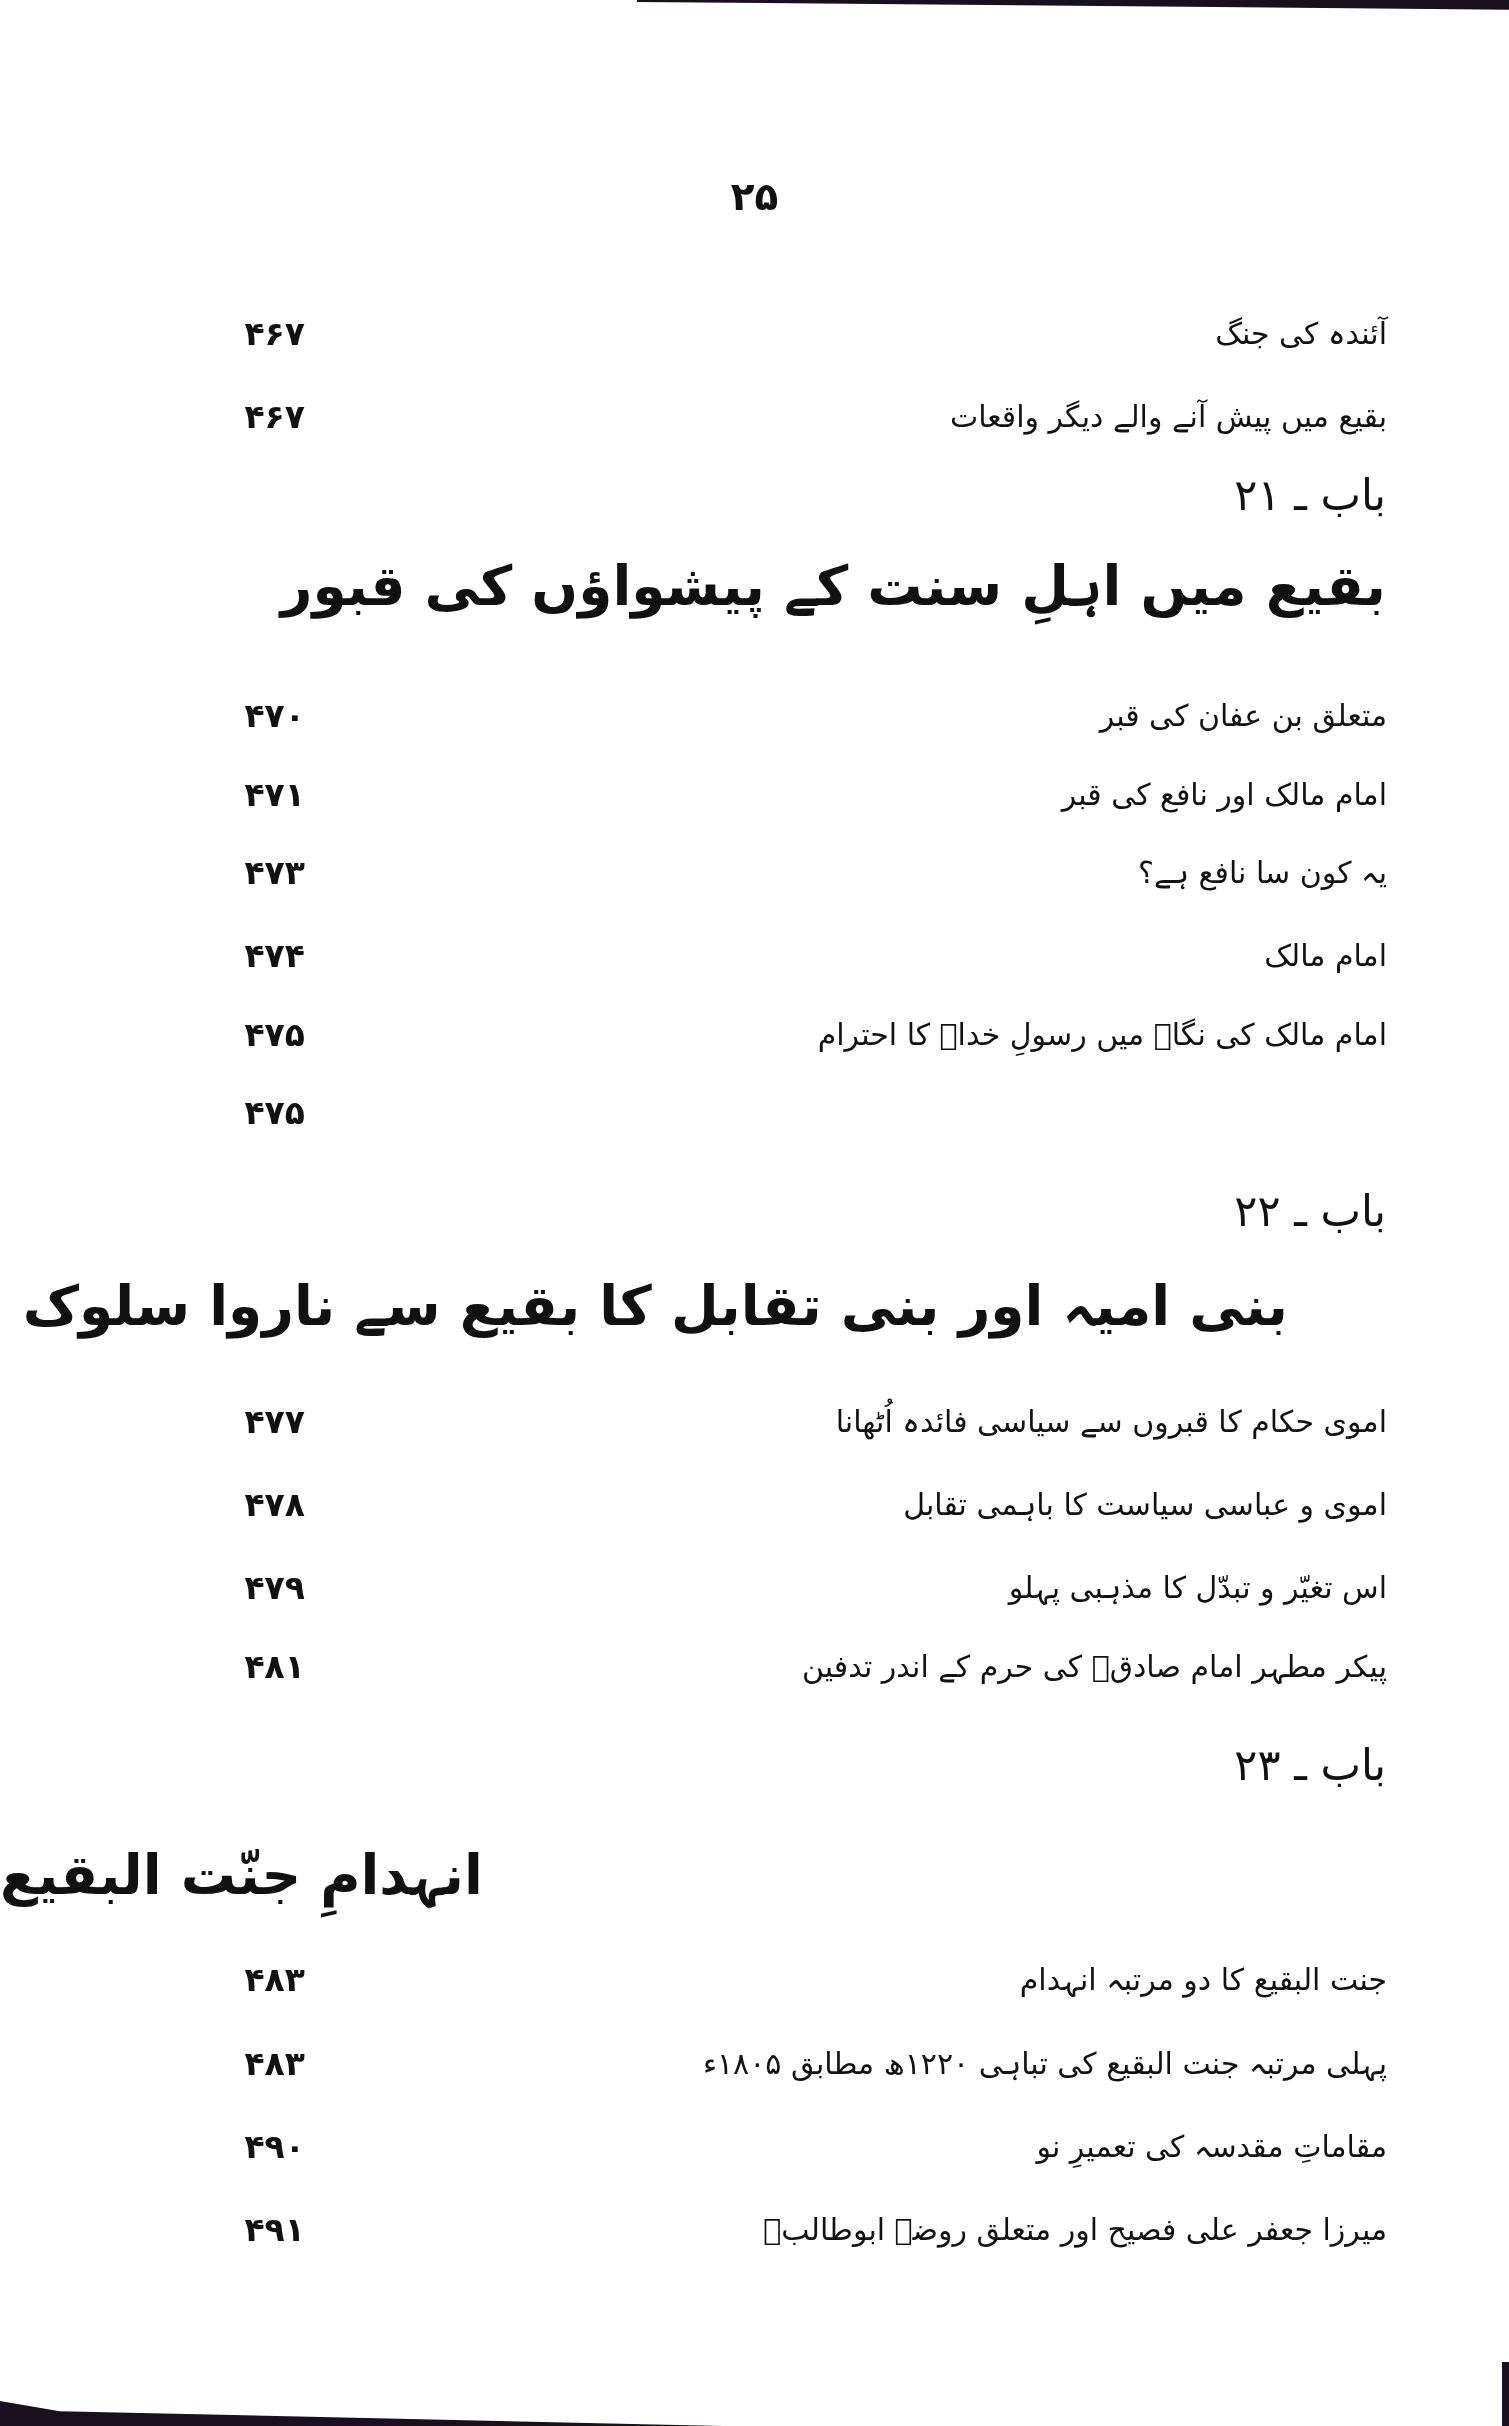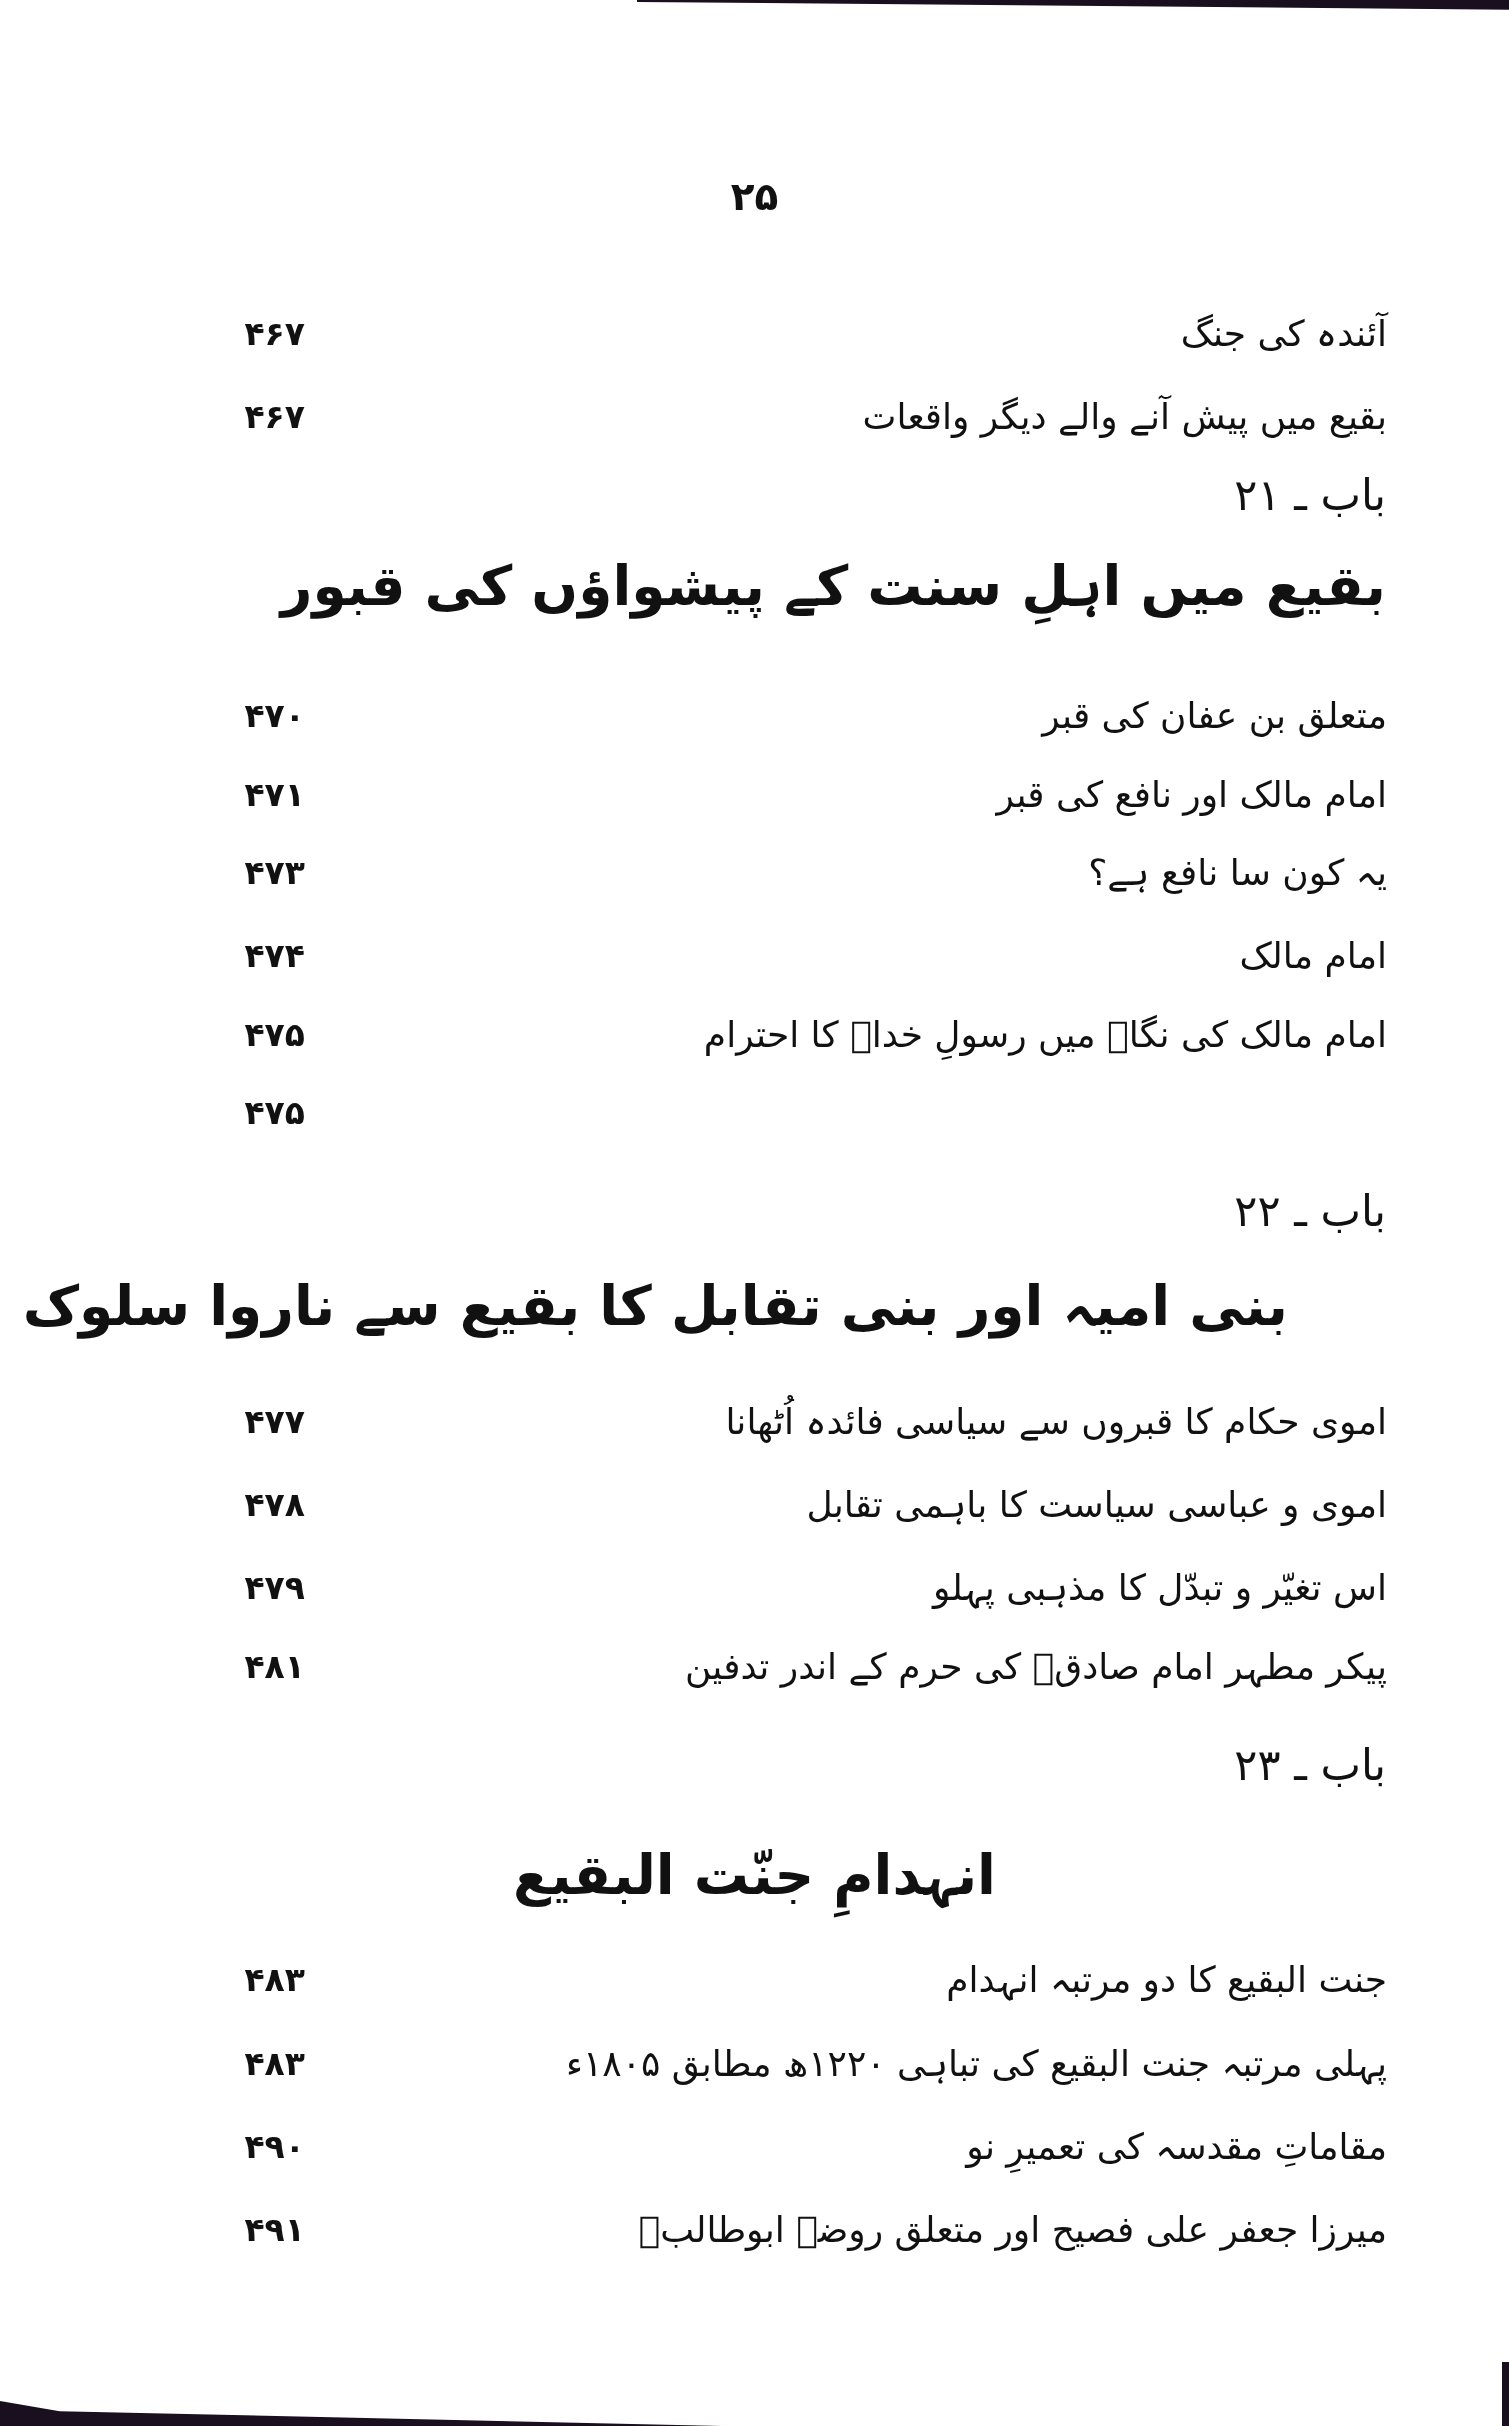--- a/index.html
+++ b/index.html
@@ -27,33 +27,33 @@
   .page-number {
     position: absolute; left: 0; width: 1509px; top: 174px;
     text-align: center; font-size: 39px; font-weight: bold; direction: rtl;
   }
   .row {
     position: absolute; left: 196px; width: 1191px; height: 59px;
     display: flex; flex-direction: row; align-items: center; justify-content: space-between;
   }
   .entry-title {
     direction: rtl; text-align: right;
-    font-family: "DejaVu Sans", sans-serif; font-size: 36px; white-space: nowrap;
+    font-family: "DejaVu Sans", sans-serif; font-size: 30px; white-space: nowrap;
     order: 2;
   }
   .entry-page {
     direction: rtl; font-size: 33px; font-weight: bold; width: 118px; text-align: center;
     order: 1; padding-left: 19.6px;
   }
   .chapter-label {
     position: absolute; right: 123px; direction: rtl;
     font-size: 43px; font-weight: normal; white-space: nowrap;
   }
   .chapter-title {
-    position: absolute; direction: rtl; text-align: center; white-space: nowrap;
+    position: absolute; direction: rtl; text-align: left; white-space: nowrap;
     font-size: 55px; font-weight: bold;
   }
 </style>
 </head>
 <body>
 
 <div class="page">
   <div class="edge-top"></div>
   <div class="edge-bottom"></div>
   <div class="edge-right"></div>

